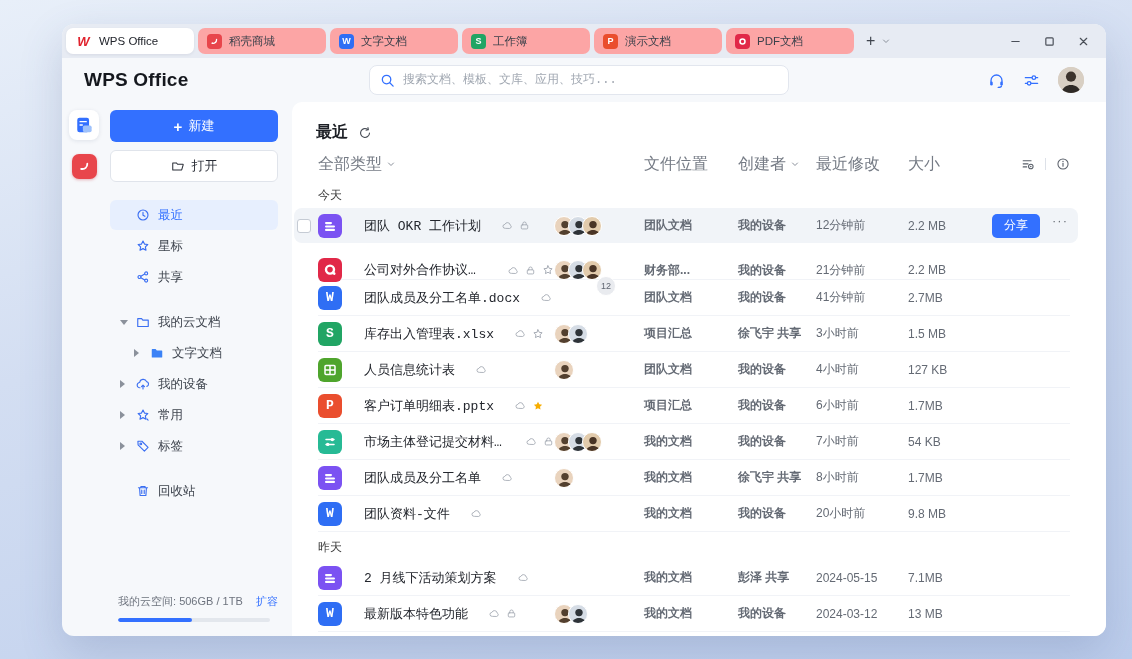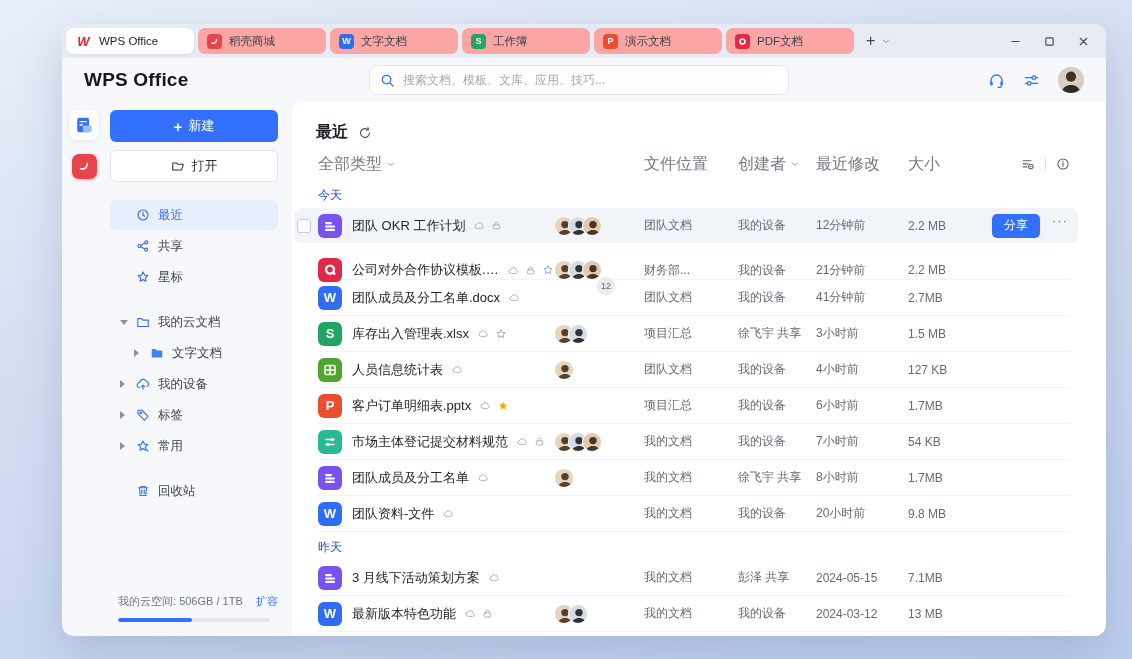--- a/index.html
+++ b/index.html
@@ -22,21 +22,21 @@
   .tab-plus { font-size:16px; line-height:1; cursor:pointer; }
   .win-controls { margin-left:auto; display:flex; align-items:center; gap:20px; padding-right:4px; }
   .win-btn { width:14px; height:14px; display:grid; place-items:center; cursor:pointer; }
 
   
   .header { height:44px; display:flex; align-items:center; padding:0 22px; position:relative; flex:none; }
   .app-title { font-size:19px; font-weight:bold; color:#15181e; letter-spacing:.2px; }
   .search { position:absolute; left:307px; top:7px; width:420px; height:30px; background:#fff;
     border:1px solid #e2e6ee; border-radius:8px; display:flex; align-items:center; gap:8px; padding:0 10px; }
   .search input { border:none; outline:none; flex:1; font-size:12px; color:#333; background:transparent;
-    font-family:Liberation Sans, sans-serif; }
+    font-family:Liberation Mono, monospace; }
   .search input::placeholder { color:#a0a7b1; }
   .header-right { margin-left:auto; display:flex; align-items:center; gap:18px; }
   .hbtn { cursor:pointer; display:grid; place-items:center; }
   .avatar { width:26px; height:26px; border-radius:50%; overflow:hidden; background:#d9cec2; cursor:pointer; }
 
   
   .content { flex:1; display:flex; min-height:0; }
   .rail { width:44px; flex:none; display:flex; flex-direction:column; align-items:center; padding-top:8px; gap:14px; }
   .rail-doc { width:30px; height:30px; background:#fff; border-radius:8px; box-shadow:0 1px 4px rgba(20,40,80,.10);
     display:grid; place-items:center; cursor:pointer; }
@@ -71,40 +71,40 @@
   .main-title-row { display:flex; align-items:center; gap:10px; height:32px; padding-left:8px; }
   .main-title { font-size:16px; font-weight:bold; color:#1d2026; }
   .refresh { cursor:pointer; display:grid; place-items:center; margin-top:2px; }
   .listwrap { padding-left:10px; }
   .row-grid { display:grid; grid-template-columns:minmax(0,1fr) 82px 94px 86px 92px 66px 96px; align-items:center; }
   .thead { height:32px; font-size:16px; color:#757b85; }
   .th { display:flex; align-items:center; gap:4px; }
   .th.pad { padding-left:8px; }
   .actions-th { justify-content:flex-end; gap:10px; color:#5a606a; }
   .th-div { width:1px; height:12px; background:#dde1e8; }
-  .group-label { height:26px; display:flex; align-items:center; font-size:12px; color:#1d4ed8; margin-top:2px; }
+  .group-label { height:26px; display:flex; align-items:center; font-size:12px; color:#404040; margin-top:2px; }
   .frow { height:36px; position:relative; border-bottom:1px solid #f1f3f7; font-size:12px; color:#646a74; }
   .frow.hovered { border-bottom-color:transparent; }
   .frow.hovered::before { content:""; position:absolute; left:-24px; right:-8px; top:0; bottom:0;
     background:#f1f4f8; border-radius:8px; }
   .frow > div { position:relative; }
-  .cell-name { display:flex; align-items:center; gap:0; min-width:0; }
+  .cell-name { display:flex; align-items:center; gap:12px; min-width:0;font-family:Liberation Mono, monospace; }
   .checkbox { position:absolute; left:-21px; top:50%; transform:translateY(-50%); width:14px; height:14px;
     border:1px solid #c5cbd4; border-radius:3px; background:#fff; cursor:pointer; }
   .ficon { width:24px; height:24px; border-radius:6px; flex:none; display:grid; place-items:center;
     color:#fff; font-size:13px; font-weight:bold; margin-right:10px; }
   .fname { color:#23262d; font-size:13px; white-space:nowrap; overflow:hidden; text-overflow:ellipsis; }
   .fbadges { display:flex; align-items:center; gap:6px; margin-left:9px; flex:none; }
   .fbadge { display:grid; place-items:center; cursor:pointer; }
   .cell-av { display:flex; align-items:center; }
   .avchip { width:20px; height:20px; border-radius:50%; border:1.5px solid #fff; margin-left:-6px; overflow:hidden; flex:none; }
   .avchip:first-child { margin-left:0; }
   .avextra { width:20px; height:20px; border-radius:50%; border:1.5px solid #fff; margin-left:-6px; background:#e9ebef;
     color:#5f6672; font-size:9px; display:grid; place-items:center;margin-top:32px; }
-  .cell-pad { padding-left:8px; white-space:nowrap; overflow:hidden; text-overflow:ellipsis; }
+  .cell-pad { padding-left:8px; white-space:nowrap; overflow:hidden; text-overflow:ellipsis;font-weight:bold; }
   .cell-actions { display:flex; align-items:flex-start; justify-content:flex-end; gap:12px; padding-right:2px; }
   .share-btn { width:48px; height:24px; border-radius:5px; background:#3370ff; color:#fff; font-size:12px;
     display:grid; place-items:center; cursor:pointer; }
   .more-btn { color:#6a7078; font-size:13px; letter-spacing:1px; cursor:pointer; line-height:1; padding-bottom:6px; }
 </style>
 </head>
 <body>
 
 <div class="stage">
   <div class="window">
@@ -244,36 +244,36 @@
                 <svg width="14" height="14" viewBox="0 0 16 16" fill="none" xmlns="http://www.w3.org/2000/svg">
                   <circle cx="8" cy="8" r="5.7" stroke="#3b6ff2" stroke-width="1.3" stroke-linecap="round" stroke-linejoin="round" fill="none"></circle>
                   <path d="M8 5v3.2l2.2 1.3" stroke="#3b6ff2" stroke-width="1.3" stroke-linecap="round" stroke-linejoin="round" fill="none"></path>
                 </svg>
               </span>
               <span>最近</span>
             </div>
             <div class="nav-item">
               <span style="display:grid;place-items:center;">
                 <svg width="14" height="14" viewBox="0 0 16 16" fill="none" xmlns="http://www.w3.org/2000/svg">
+                  <path d="M8 2.4l1.7 3.4 3.8.5-2.8 2.7.7 3.8L8 11l-3.4 1.8.7-3.8L2.5 6.3l3.8-.5z" stroke="#3b6ff2" stroke-width="1.3" stroke-linecap="round" stroke-linejoin="round" fill="none"></path>
+                </svg>
+              </span>
+              <span>星标</span>
+            </div>
+            <div class="nav-item">
+              <span style="display:grid;place-items:center;">
+                <svg width="14" height="14" viewBox="0 0 16 16" fill="none" xmlns="http://www.w3.org/2000/svg">
                   <circle cx="4" cy="8" r="1.7" stroke="#3b6ff2" stroke-width="1.3" stroke-linecap="round" stroke-linejoin="round" fill="none"></circle>
                   <circle cx="11.6" cy="3.9" r="1.7" stroke="#3b6ff2" stroke-width="1.3" stroke-linecap="round" stroke-linejoin="round" fill="none"></circle>
                   <circle cx="11.6" cy="12.1" r="1.7" stroke="#3b6ff2" stroke-width="1.3" stroke-linecap="round" stroke-linejoin="round" fill="none"></circle>
                   <path d="M5.6 7.1l4.3-2.4M5.6 8.9l4.3 2.4" stroke="#3b6ff2" stroke-width="1.3" stroke-linecap="round" stroke-linejoin="round" fill="none"></path>
                 </svg>
               </span>
               <span>共享</span>
             </div>
-            <div class="nav-item">
-              <span style="display:grid;place-items:center;">
-                <svg width="14" height="14" viewBox="0 0 16 16" fill="none" xmlns="http://www.w3.org/2000/svg">
-                  <path d="M8 2.4l1.7 3.4 3.8.5-2.8 2.7.7 3.8L8 11l-3.4 1.8.7-3.8L2.5 6.3l3.8-.5z" stroke="#3b6ff2" stroke-width="1.3" stroke-linecap="round" stroke-linejoin="round" fill="none"></path>
-                </svg>
-              </span>
-              <span>星标</span>
-            </div>
             <div class="nav-gap"></div>
             <div class="nav-item">
               <span class="tri down"></span>
               <span style="display:grid;place-items:center;">
                 <svg width="14" height="14" viewBox="0 0 16 16" fill="none" xmlns="http://www.w3.org/2000/svg">
                   <path d="M2 4.2h4.4l1.4 1.6h6.2v7.4H2z" stroke="#3b6ff2" stroke-width="1.3" stroke-linecap="round" stroke-linejoin="round" fill="none"></path>
                 </svg>
               </span>
               <span>我的云文档</span>
             </div>
@@ -293,35 +293,35 @@
                   <path d="M4.5 12.3a3 3 0 0 1-.3-6 4.1 4.1 0 0 1 7.9-1 2.8 2.8 0 0 1 .3 5.4" stroke="#3b6ff2" stroke-width="1.3" stroke-linecap="round" stroke-linejoin="round" fill="none"></path>
                   <path d="M8 13.6V9.4M6.3 11L8 9.3 9.7 11" stroke="#3b6ff2" stroke-width="1.3" stroke-linecap="round" stroke-linejoin="round" fill="none"></path>
                 </svg>
               </span>
               <span>我的设备</span>
             </div>
             <div class="nav-item">
               <span class="tri right"></span>
               <span style="display:grid;place-items:center;">
                 <svg width="14" height="14" viewBox="0 0 16 16" fill="none" xmlns="http://www.w3.org/2000/svg">
+                  <path d="M8 2.4l1.7 3.4 3.8.5-2.8 2.7.7 3.8L8 11l-3.4 1.8.7-3.8L2.5 6.3l3.8-.5z" stroke="#3b6ff2" stroke-width="1.3" stroke-linecap="round" stroke-linejoin="round" fill="none"></path>
+                  <path d="M12.6 12.6l1.2 1.2" stroke="#3b6ff2" stroke-width="1.3" stroke-linecap="round" stroke-linejoin="round" fill="none"></path>
+                </svg>
+              </span>
+              <span>常用</span>
+            </div>
+            <div class="nav-item">
+              <span class="tri right"></span>
+              <span style="display:grid;place-items:center;">
+                <svg width="14" height="14" viewBox="0 0 16 16" fill="none" xmlns="http://www.w3.org/2000/svg">
                   <path d="M2.2 2.6h4.6l7 7-4.2 4.2-7.2-7z" stroke="#3b6ff2" stroke-width="1.3" stroke-linecap="round" stroke-linejoin="round" fill="none"></path>
                   <circle cx="5.5" cy="5.6" r="1" stroke="#3b6ff2" stroke-width="1.3" stroke-linecap="round" stroke-linejoin="round" fill="none"></circle>
                 </svg>
               </span>
               <span>标签</span>
-            </div>
-            <div class="nav-item">
-              <span class="tri right"></span>
-              <span style="display:grid;place-items:center;">
-                <svg width="14" height="14" viewBox="0 0 16 16" fill="none" xmlns="http://www.w3.org/2000/svg">
-                  <path d="M8 2.4l1.7 3.4 3.8.5-2.8 2.7.7 3.8L8 11l-3.4 1.8.7-3.8L2.5 6.3l3.8-.5z" stroke="#3b6ff2" stroke-width="1.3" stroke-linecap="round" stroke-linejoin="round" fill="none"></path>
-                  <path d="M12.6 12.6l1.2 1.2" stroke="#3b6ff2" stroke-width="1.3" stroke-linecap="round" stroke-linejoin="round" fill="none"></path>
-                </svg>
-              </span>
-              <span>常用</span>
             </div>
             <div class="nav-gap"></div>
             <div class="nav-item">
               <span style="display:grid;place-items:center;">
                 <svg width="14" height="14" viewBox="0 0 16 16" fill="none" xmlns="http://www.w3.org/2000/svg">
                   <path d="M2.8 4.3h10.4M5.6 4.1V2.9h4.8v1.2M4.1 4.6l.6 8.6h6.6l.6-8.6M6.6 7v3.8M9.4 7v3.8" stroke="#3b6ff2" stroke-width="1.3" stroke-linecap="round" stroke-linejoin="round" fill="none"></path>
                 </svg>
               </span>
               <span>回收站</span>
             </div>
@@ -684,21 +684,21 @@
               <div class="group-label">昨天</div>
               <div class="frow row-grid">
                 <div class="cell-name">
                   <span class="ficon" style="background:#7b52f2">
                     <svg width="16" height="16" viewBox="0 0 16 16" fill="none" xmlns="http://www.w3.org/2000/svg">
                       <rect x="3" y="4" width="7" height="2.2" rx="1.1" fill="#fff"></rect>
                       <rect x="3" y="7.4" width="10" height="2.2" rx="1.1" fill="#fff"></rect>
                       <rect x="3" y="10.8" width="10" height="2.2" rx="1.1" fill="#fff"></rect>
                     </svg>
                   </span>
-                  <span class="fname">3 月线下活动策划方案</span>
+                  <span class="fname">2 月线下活动策划方案</span>
                   <span class="fbadges">
                     <span class="fbadge">
                       <svg width="11" height="11" viewBox="0 0 16 16" fill="none" xmlns="http://www.w3.org/2000/svg">
                         <path d="M4.5 12.2a2.9 2.9 0 0 1-.3-5.8 4 4 0 0 1 7.7.9 2.6 2.6 0 0 1-.4 4.9z" stroke="#9fa5af" stroke-width="1.2" stroke-linecap="round" stroke-linejoin="round" fill="none"></path>
                       </svg>
                     </span>
                   </span>
                 </div>
                 <div class="cell-av"></div>
                 <div class="cell-pad">我的文档</div>

